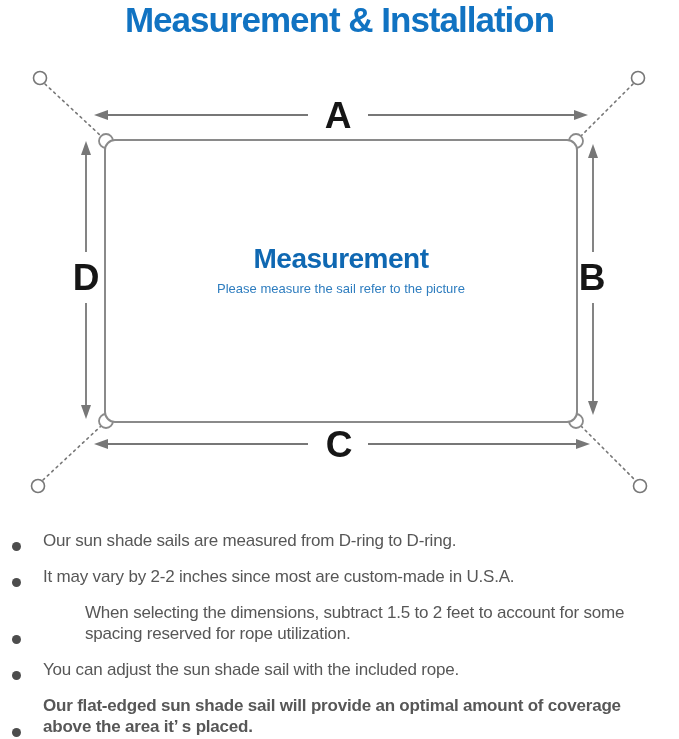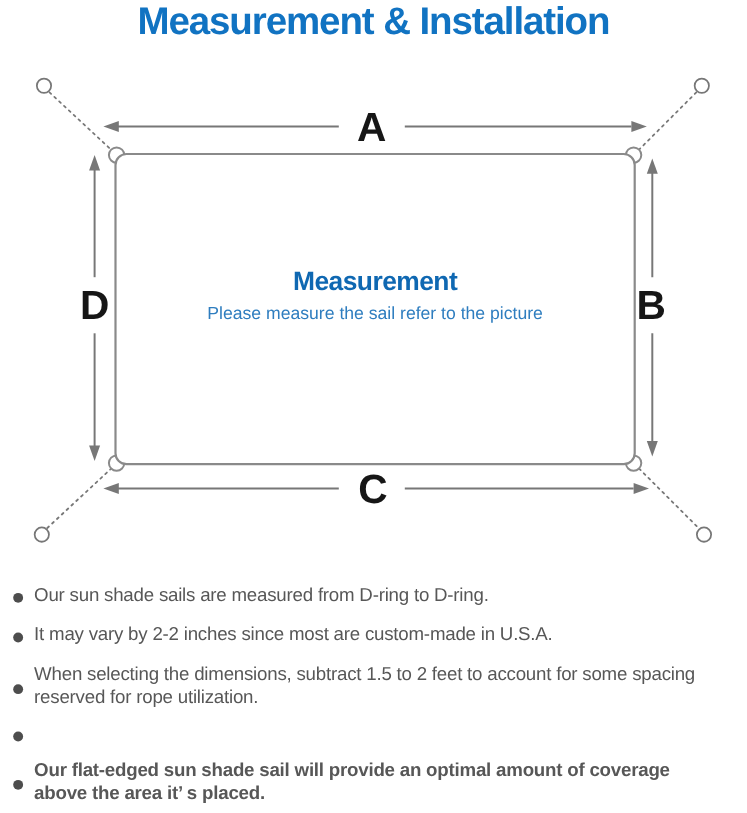--- a/index.html
+++ b/index.html
@@ -22,39 +22,39 @@
   .head{fill:var(--line-gray,#777);stroke:none;}
   .dimlabel{
     fill:var(--label-black,#161616);
     font-family:"Liberation Sans",sans-serif;font-size:37px;font-weight:bold;
     text-anchor:middle;
   }
   .center-text{
     position:absolute;left:105px;top:243px;width:472px;text-align:center;pointer-events:none;
   }
   .center-title{
-    font-size:24px;font-weight:bold;letter-spacing:-0.5px;color:var(--center-blue,#0f68b2);
+    font-size:28px;font-weight:bold;letter-spacing:-0.5px;color:var(--center-blue,#0f68b2);
   }
   .center-sub{
-    margin-top:6px;font-size:16px;color:var(--subtitle-blue,#2e7dbf);
+    margin-top:6px;font-size:13px;color:var(--subtitle-blue,#2e7dbf);
   }
   .notes{
     position:absolute;left:12px;top:530px;width:660px;margin:0;padding:0;list-style:none;
   }
   .note{
-    display:flex;align-items:center;margin:0 0 15px 0;
+    display:flex;align-items:flex-end;margin:0 0 15px 0;gap:12px;
   }
   .dot{
     width:9px;height:9px;border-radius:50%;background:var(--bullet-gray,#4d4d4d);
     margin:6px 10px 0 0;flex:0 0 auto;
   }
   .note-text{
     font-size:17px;line-height:21px;letter-spacing:-0.2px;color:var(--text-gray,#555);
   }
-  .note:nth-child(3) .note-text{max-width:640px;}
+  .note:nth-child(3) .note-text{max-width:640px;margin-left:42px;}
   .note:nth-child(5) .note-text{max-width:620px;font-weight:bold;}
 </style>
 </head>
 <body>
 
 <div class="page">
 
   <h1 class="title">Measurement &amp; Installation</h1>
 
   <svg class="diagram-svg" width="679" height="515" viewBox="0 0 679 515">
@@ -114,20 +114,21 @@
     <li class="note">
       <span class="dot"></span>
       <span class="note-text">It may vary by 2-2 inches since most are custom-made in U.S.A.</span>
     </li>
     <li class="note">
       <span class="dot"></span>
       <span class="note-text">When selecting the dimensions, subtract 1.5 to 2 feet to account for some spacing reserved for rope utilization.</span>
     </li>
     <li class="note">
       <span class="dot"></span>
+      <span class="note-text">You can adjust the sun shade sail with the included rope.</span>
     </li>
     <li class="note">
       <span class="dot"></span>
       <span class="note-text">Our flat-edged sun shade sail will provide an optimal amount of coverage above the area it’ s placed.</span>
     </li>
   </ul>
 
 </div>
 
 </body></html>

